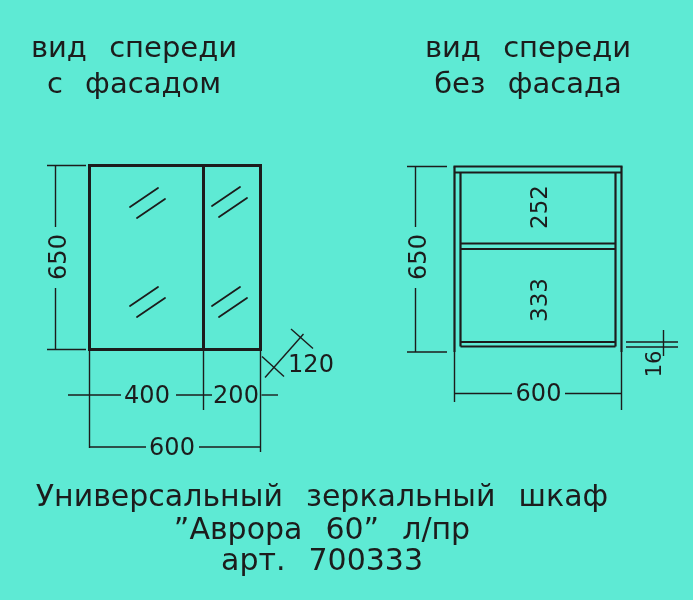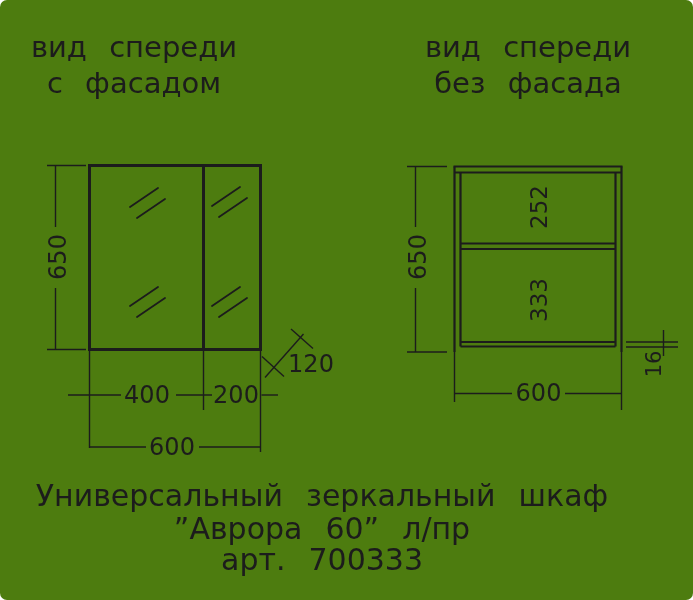--- a/index.html
+++ b/index.html
@@ -1,21 +1,20 @@
 <!DOCTYPE html>
 <html><head>
 <meta charset="utf-8">
 <style>
   html, body { margin: 0; padding: 0; background: #ffffff; }
   #stage {
     position: relative;
     width: 693px; height: 600px;
-    background: #4d7c0f;
+    background: #5eead4;
     font-family: "DejaVu Sans", sans-serif;
-    border-radius: 7px;
   }
   svg { display: block; }
   .thick { stroke: #1c1c1c; stroke-width: 3; fill: none; stroke-linecap: butt; }
   .mid   { stroke: #1c1c1c; stroke-width: 2.2; fill: none; stroke-linecap: butt; }
   .thin  { stroke: #1c1c1c; stroke-width: 1.4; fill: none; stroke-linecap: butt; }
   .hatch { stroke: #1c1c1c; stroke-width: 1.8; fill: none; stroke-linecap: round; }
   text { fill: #1c1c1c; }
   .title-text   { font-size: 29px; word-spacing: 0.45em; }
   .caption-text { font-size: 30px; word-spacing: 0.45em; }
   .dim-text     { font-size: 24px; }

